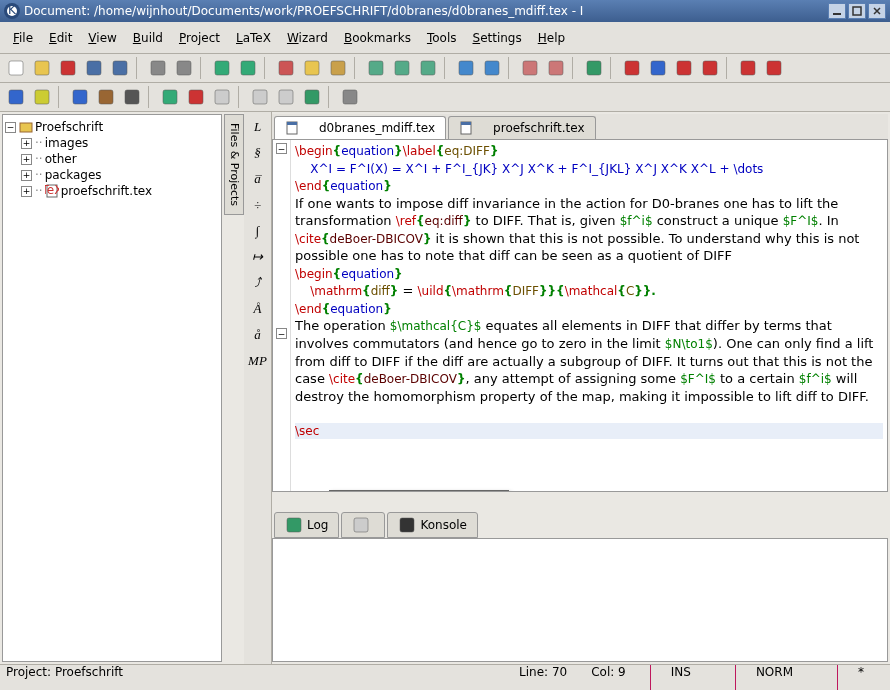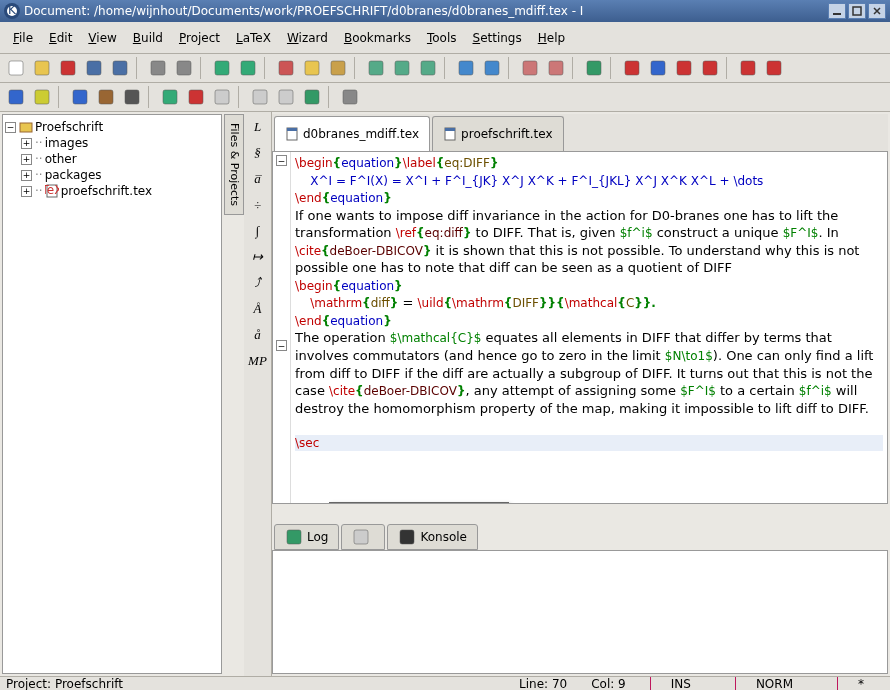--- a/index.html
+++ b/index.html
@@ -24,42 +24,42 @@
 .tree-dots{color:#888;margin-right:2px}
 .tree-icon{width:14px;height:14px;margin-right:2px}
 .tree-child{margin-left:16px}
 .center{flex:1;display:flex;flex-direction:column;margin:2px 2px 2px 0}
 .side-tabs{width:20px;display:flex;flex-direction:column;gap:2px;padding:2px 0}
 .side-tab{writing-mode:vertical-rl;padding:8px 2px;background:#dedcd5;border:1px solid #999;cursor:pointer;font-size:11px;text-align:center}
 .left-tools{width:28px;background:#e4e2dd;display:flex;flex-direction:column;align-items:center;gap:4px;padding:4px 0;border-right:1px solid #b0ada5}
 .lt-btn{width:22px;height:22px;display:flex;align-items:center;justify-content:center;cursor:pointer;font-family:serif;font-style:italic;font-size:13px}
 .editor-wrap{flex:1;display:flex;flex-direction:column}
 .file-tabs{display:flex;gap:2px;padding:2px 2px 0 2px;background:#e4e2dd}
-.file-tab{padding:10px 10px;background:#dedcd5;border:1px solid #999;border-bottom:none;cursor:pointer;display:flex;align-items:center;gap:4px;border-radius:3px 3px 0 0}
+.file-tab{padding:4px 10px;background:#dedcd5;border:1px solid #999;border-bottom:none;cursor:pointer;display:flex;align-items:center;gap:20px;border-radius:3px 3px 0 0}
 .file-tab.active{background:#fff}
 .file-tab-icon{width:14px;height:14px}
 .editor{flex:1;background:#fff;border:1px solid #999;display:flex;overflow:hidden;position:relative}
 .fold-gutter{width:18px;background:#fff;border-right:1px solid #ddd;padding-top:2px}
 .fold-mark{width:11px;height:11px;border:1px solid #888;margin:1px auto;background:#fff;display:flex;align-items:center;justify-content:center;font-size:9px}
 .code{flex:1;padding:2px 4px;font-family:"DejaVu Sans",sans-serif;font-size:13px;white-space:pre-wrap;line-height:1.35;overflow:hidden}
 .kw{color:#c00000}
 .br{color:#008000;font-weight:bold}
 .env{color:#0000c0}
 .opt{color:#6b4f00}
 .math{color:#008000}
 .ref{color:#5a0000}
 .current-line{background:#e8eef8;display:block}
 .autocomplete{position:absolute;left:56px;top:350px;background:#fff;border:1px solid #666;box-shadow:2px 2px 4px rgba(0,0,0,.3);min-width:180px;z-index:10}
 .ac-item{padding:8px 8px;cursor:pointer;font-size:13px}
 .ac-item.sel{background:#3673d9;color:#fff}
 .bottom-panel{height:150px;display:flex;flex-direction:column;margin-top:20px}
 .bottom-tabs{display:flex;gap:2px;padding:0 2px}
 .bottom-tab{padding:3px 10px;background:#dedcd5;border:1px solid #999;cursor:pointer;display:flex;align-items:center;gap:4px;border-radius:3px 3px 0 0}
 .bottom-content{flex:1;background:#fff;border:1px solid #999}
-.statusbar{height:14px;background:#e4e2dd;border-top:1px solid #b0ada5;display:flex;padding:0 6px}
+.statusbar{height:26px;background:#e4e2dd;border-top:1px solid #b0ada5;display:flex;padding:0 6px}
 .status-left{flex:1}
 .status-right{display:flex;gap:24px}
 .status-cell{border-left:1px solid #be185d;padding:0 20px}
 svg{display:block}
 </style>
 </head>
 <body>
 
 <div class="titlebar">
   <div class="titlebar-icon">

